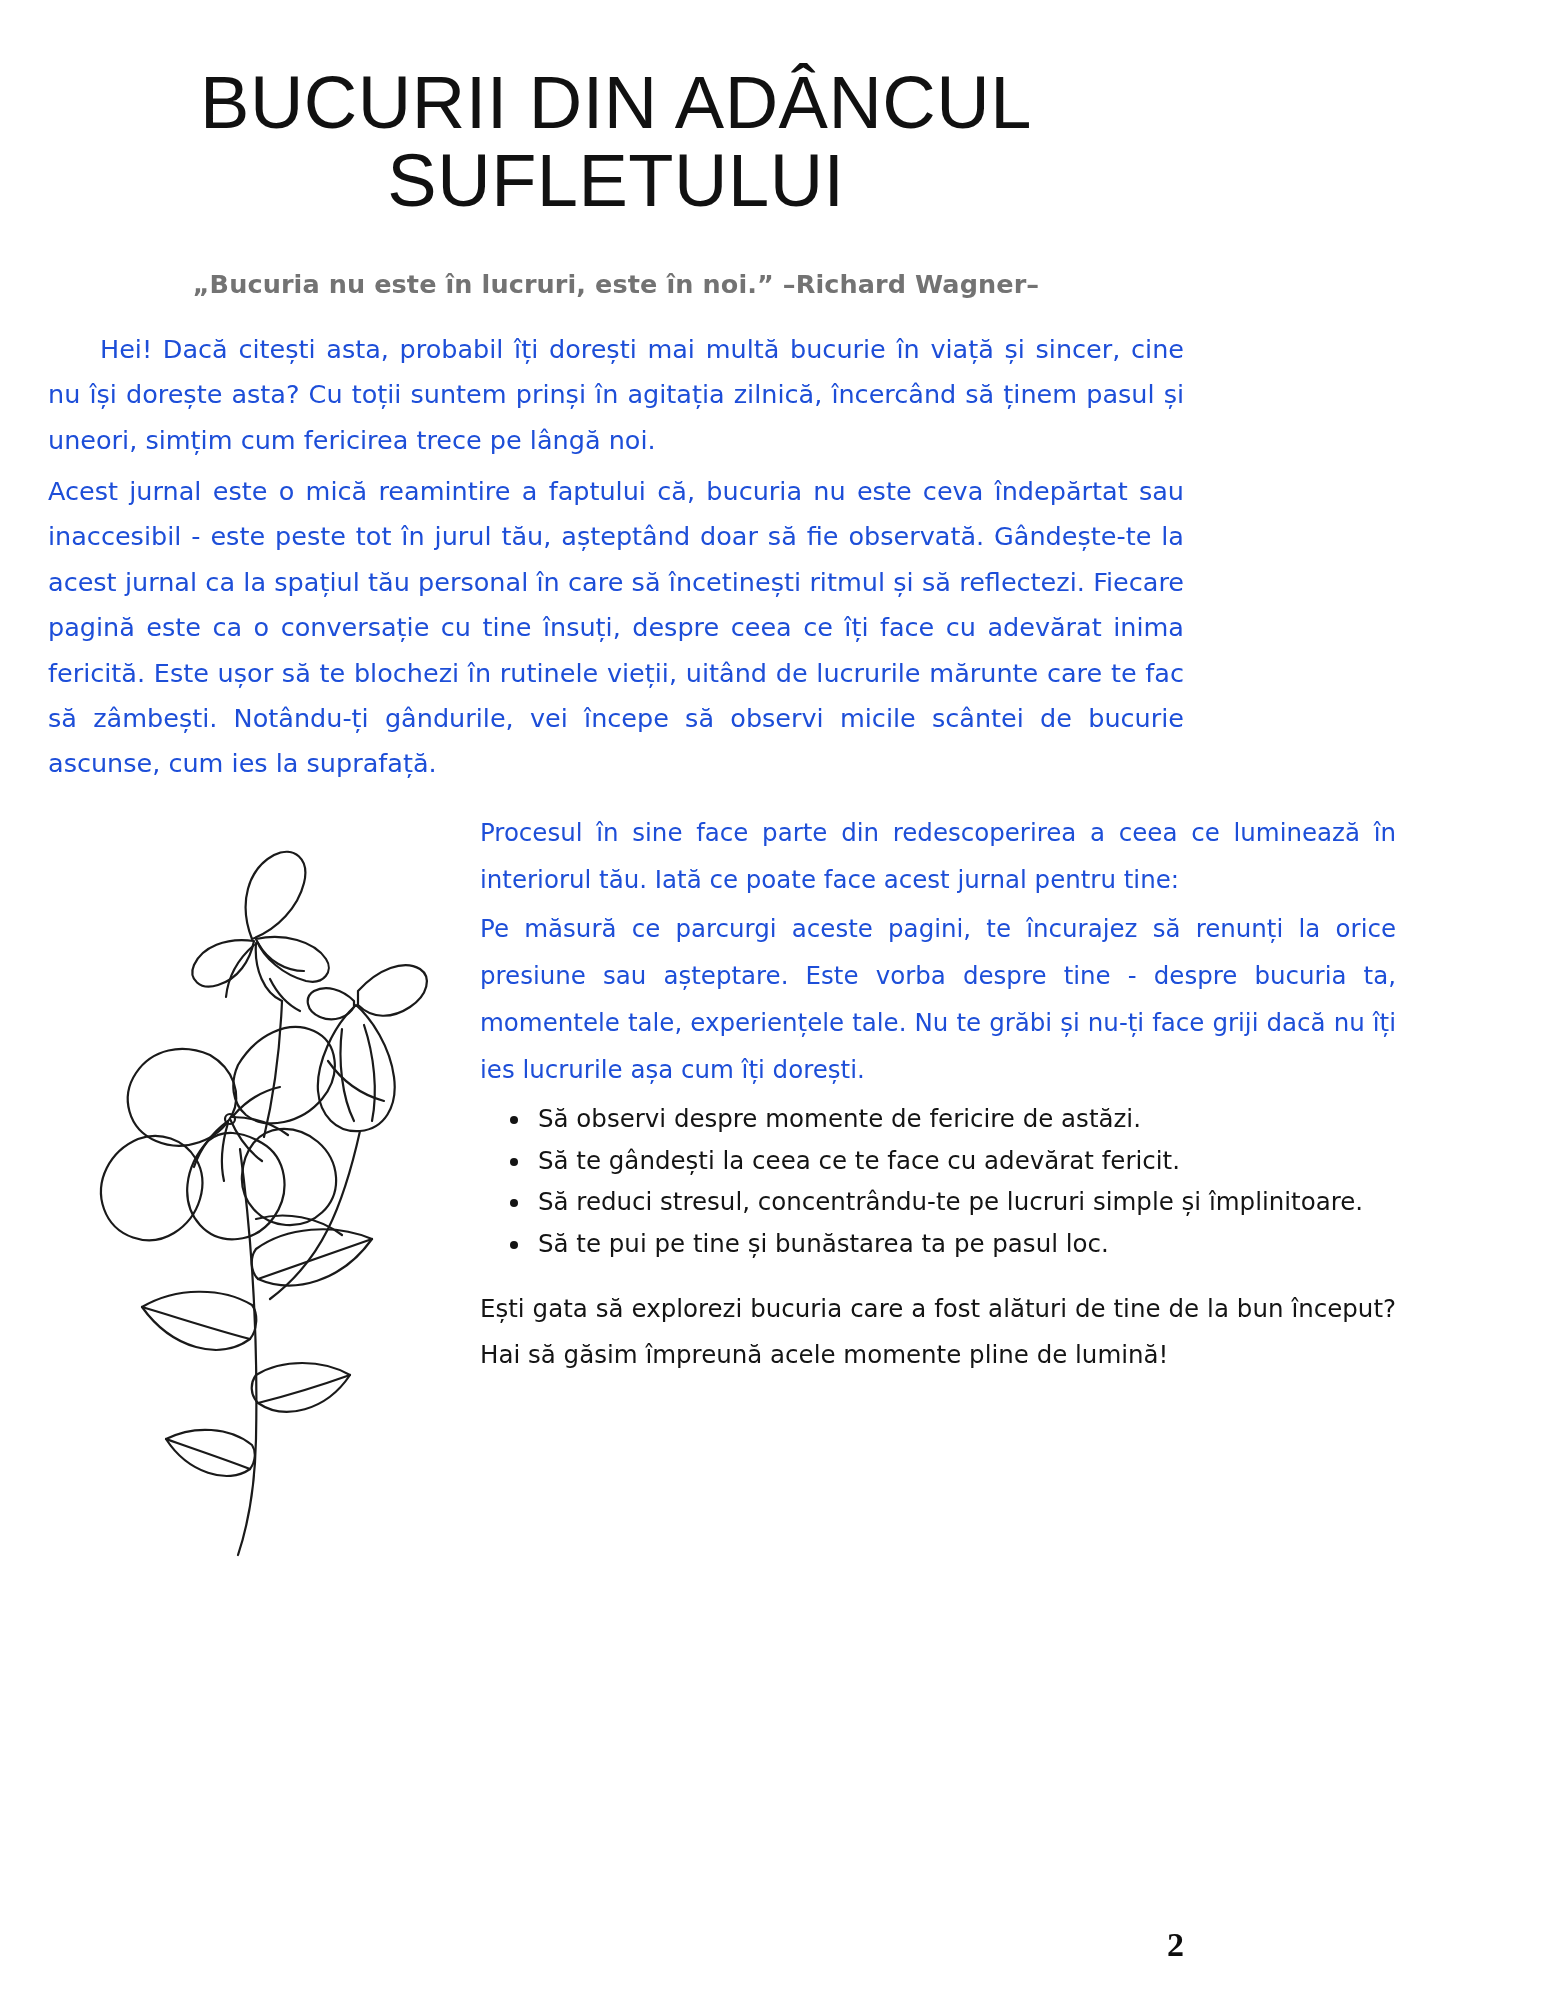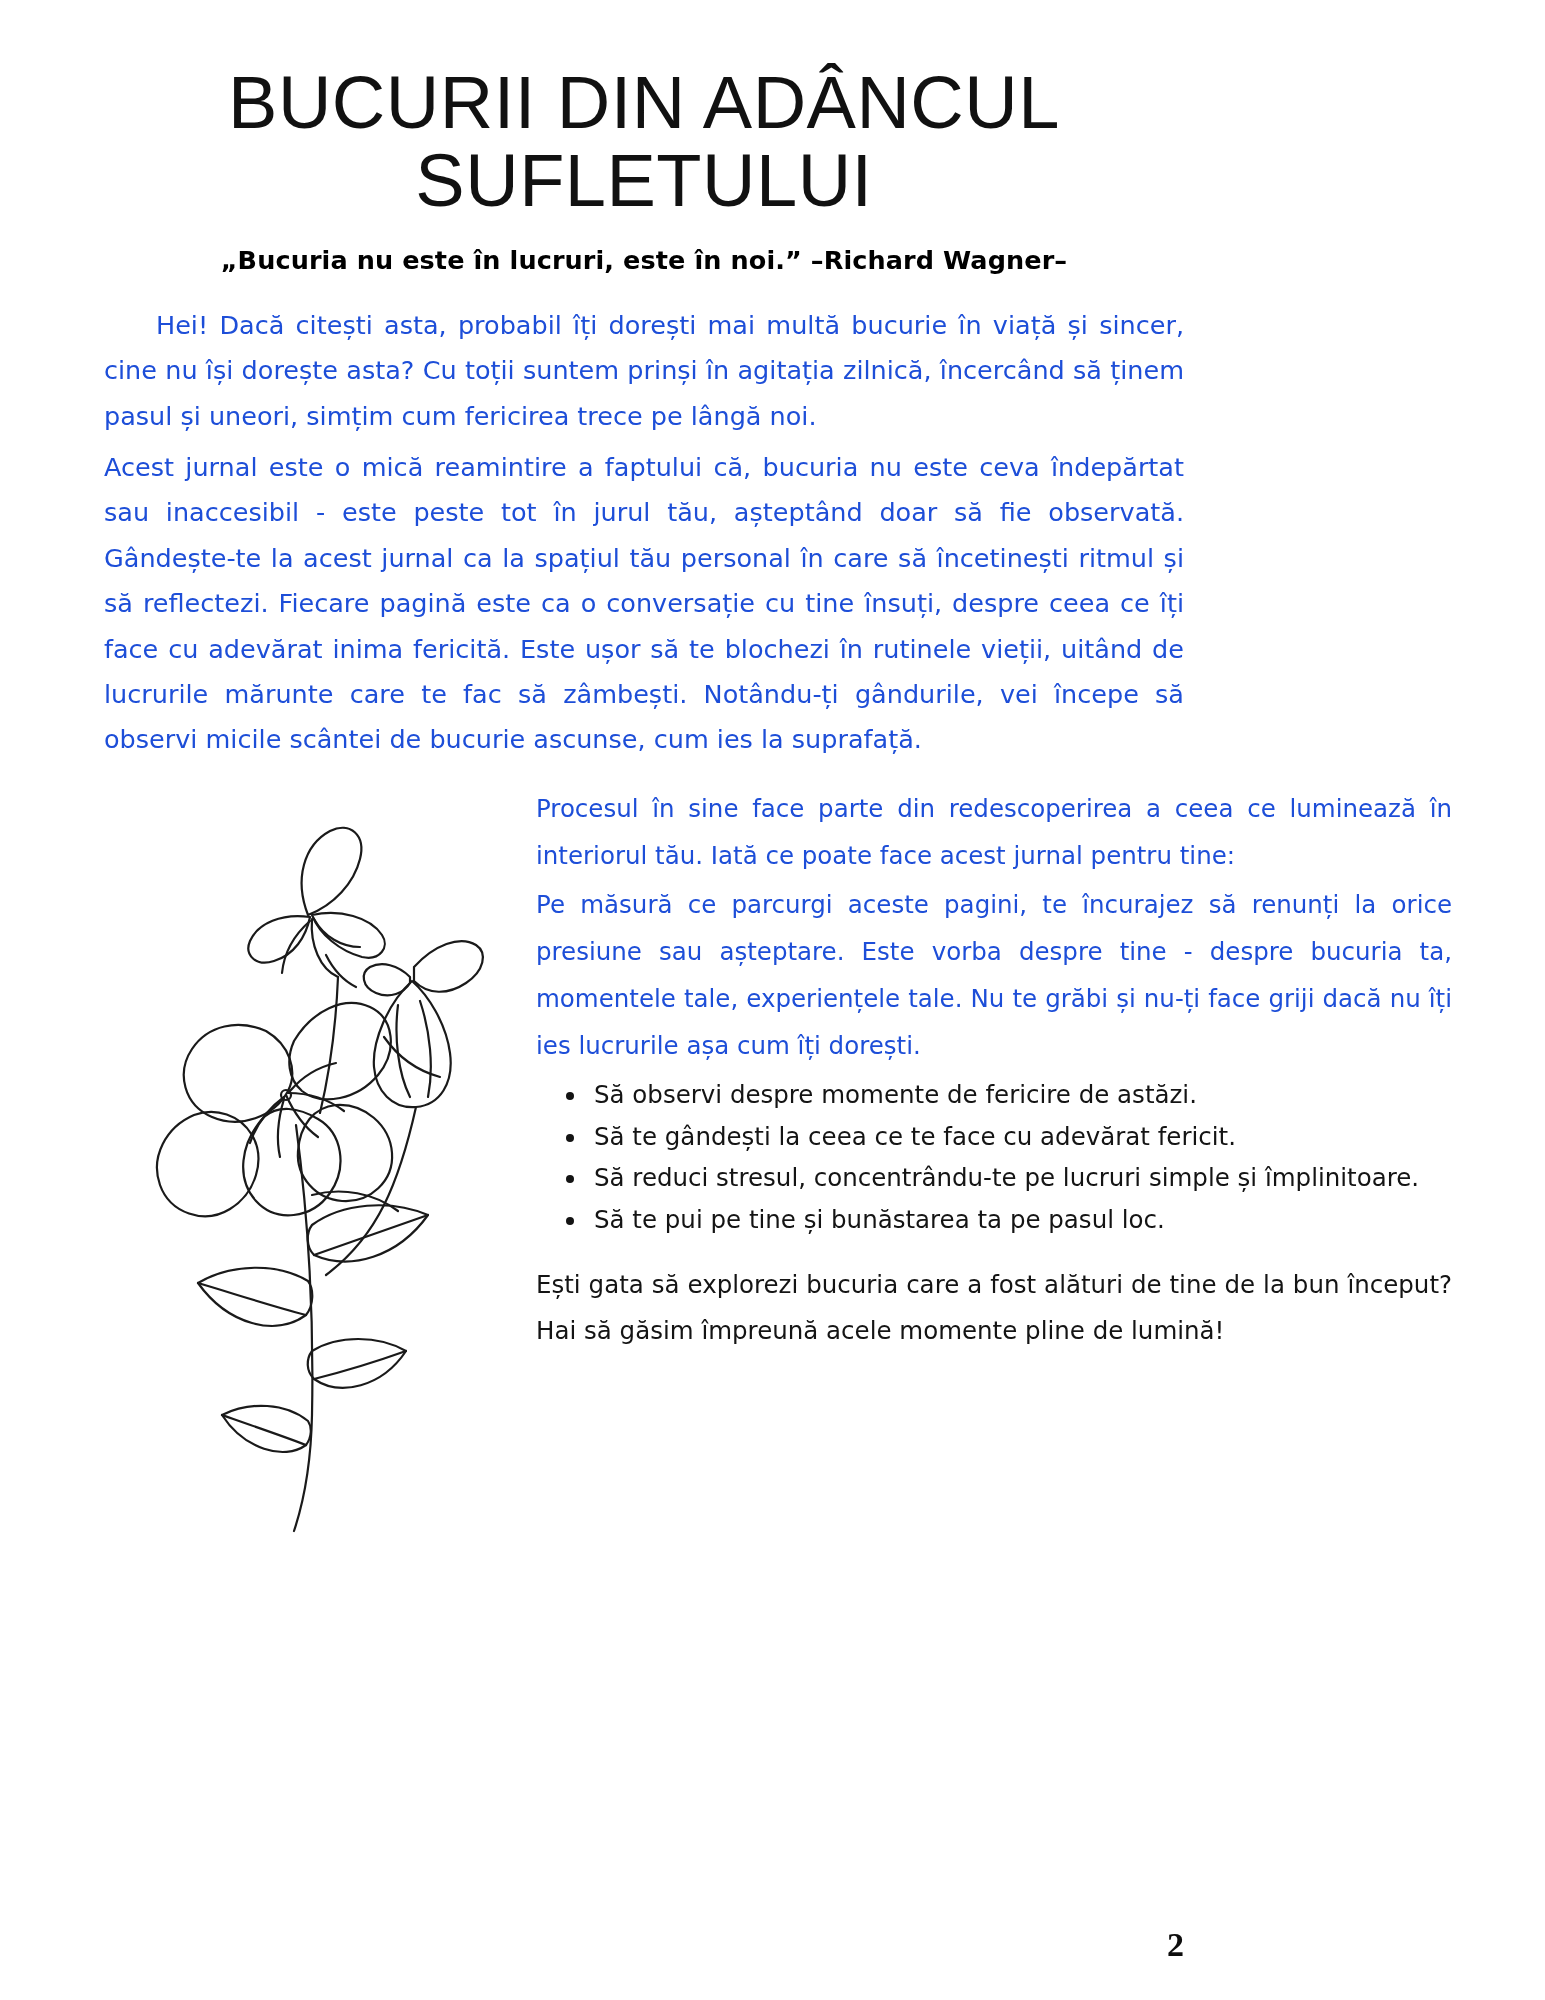--- a/index.html
+++ b/index.html
@@ -13,39 +13,39 @@
     font-family: "DejaVu Sans", "Liberation Sans", sans-serif;
     color: #141414;
     position: relative;
     overflow: hidden;
   }
   .page {
     position: relative;
     width: 1280px;
     height: 2000px;
     box-sizing: border-box;
-    padding: 54px 96px 40px 104px;
+    padding: 54px 96px 40px 48px;
   }
   .title {
     font-family: "Liberation Sans", sans-serif;
     font-weight: 400;
     font-size: 74px;
     line-height: 1.06;
     letter-spacing: 0.5px;
     text-align: center;
     margin: 10px 40px 0 40px;
     color: #111111;
   }
   .quote {
     text-align: center;
     font-weight: bold;
     font-size: 25.5px;
-    margin-top: 24px;
+    margin-top: 48px;
     letter-spacing: 0.1px;
-    color: #000000;
+    color: #737373;
   }
   .para {
     font-size: 25.5px;
     line-height: 1.78;
     text-align: justify;
     text-justify: inter-word;
     color: #1d4ed8;
     margin: 0;
   }
   .para.first {

